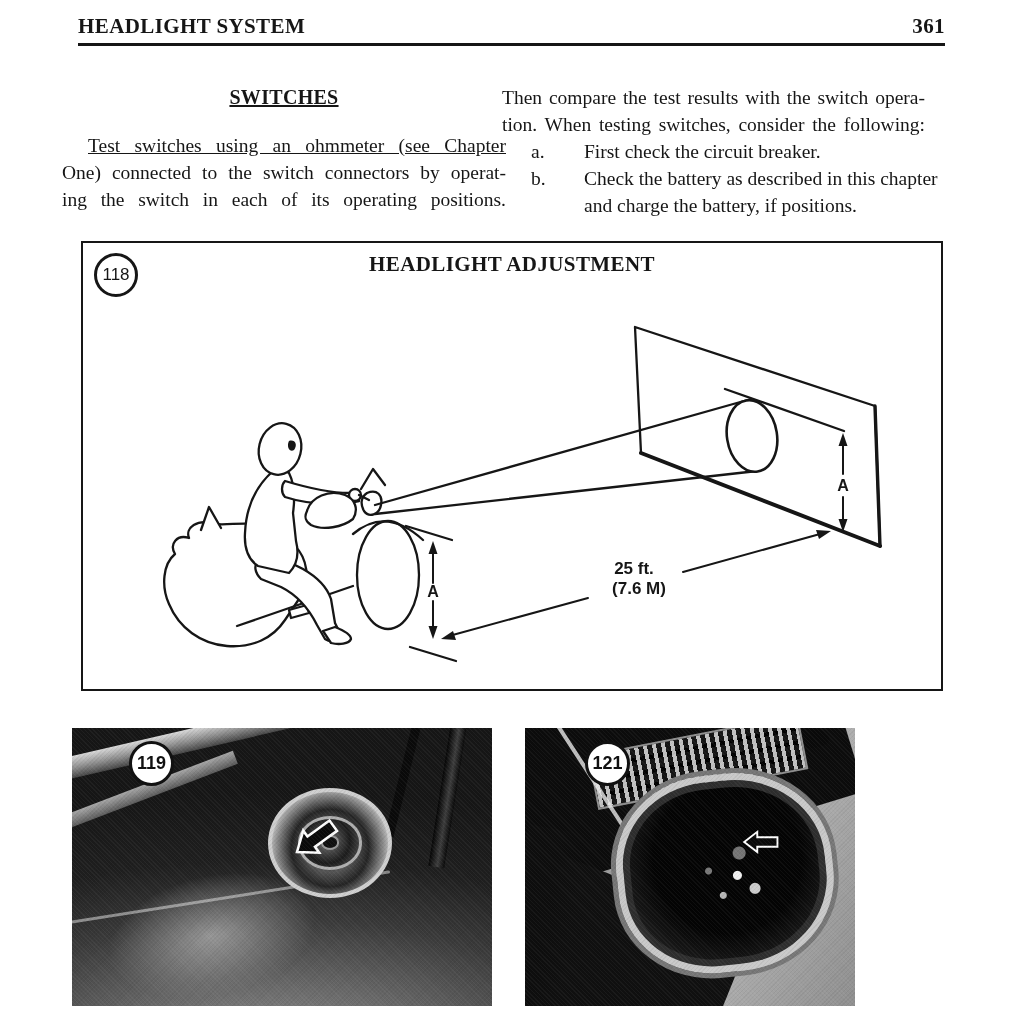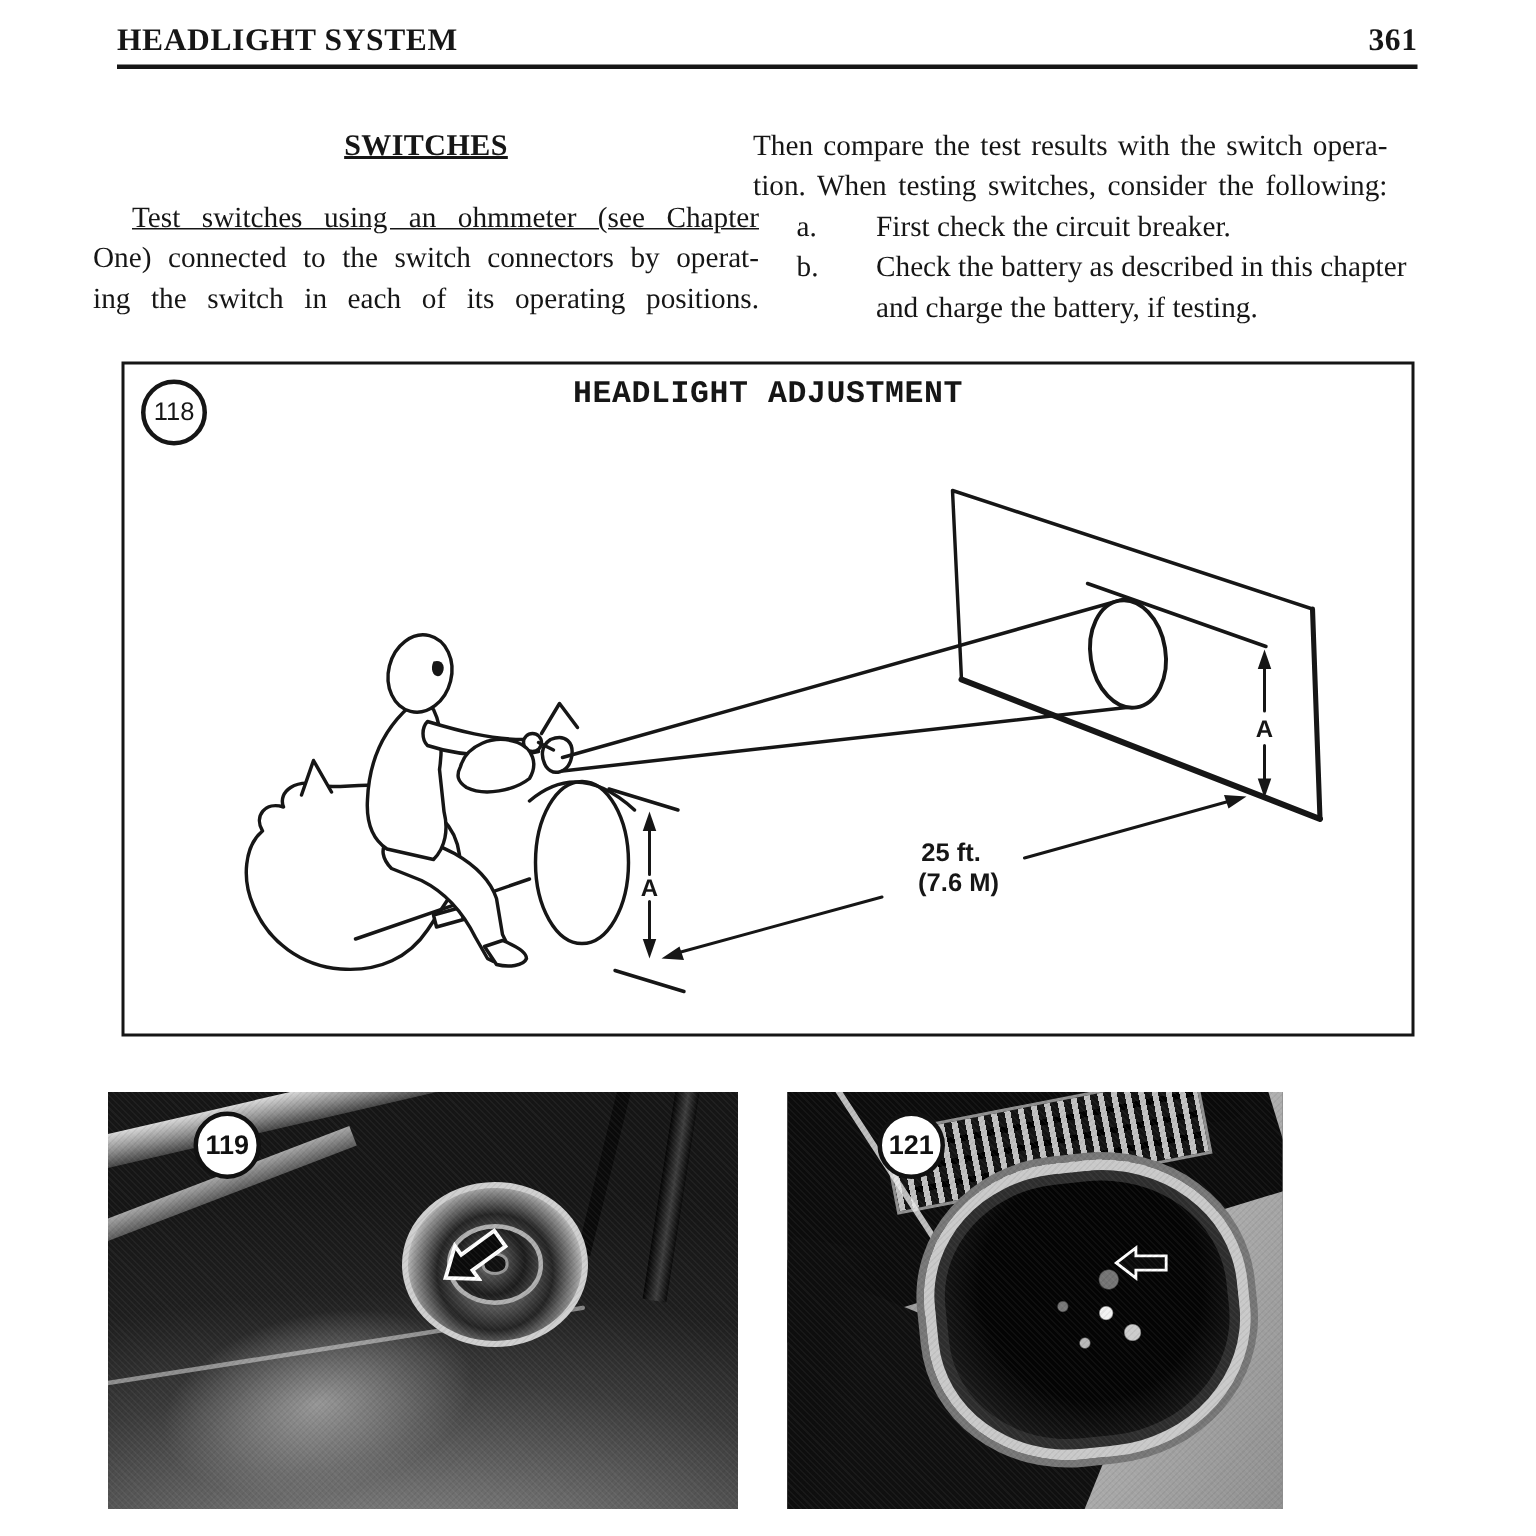--- a/index.html
+++ b/index.html
@@ -24,21 +24,21 @@
   .li .marker{width:26px;flex:0 0 26px;}
   .li-cont{padding-left:55px;}
 
   
   .figure-box{position:absolute;left:81px;top:241px;width:862px;height:450px;
               border:2.5px solid #161616;box-sizing:border-box;background:#fff;}
   .fig-badge{position:absolute;left:11px;top:10px;width:38px;height:38px;border-radius:50%;
              border:3px solid #161616;background:#fff;display:flex;align-items:center;justify-content:center;
              font-family:"Liberation Sans", sans-serif;font-weight:normal;font-size:17px;}
   .fig-title{position:absolute;left:0;right:0;top:9px;text-align:center;
-             font-family:Liberation Mono, monospace;font-weight:bold;font-size:21px;letter-spacing:.4px;}
+             font-family:Liberation Serif, serif;font-weight:bold;font-size:21px;letter-spacing:.4px;}
   .fig-svg{position:absolute;left:0;top:0;width:100%;height:100%;}
   .fig-svg text{font-family:"Liberation Sans", sans-serif;font-weight:bold;}
 
   
   .photo{position:absolute;top:728px;height:278px;overflow:hidden;background:#1c1c1c;}
   .photo-left{left:72px;width:420px;}
   .photo-right{left:525px;width:330px;}
   .photo-badge{position:absolute;width:45px;height:45px;border-radius:50%;background:#fff;
                border:3px solid #111;box-sizing:border-box;display:flex;align-items:center;justify-content:center;
                font-family:"Liberation Sans", sans-serif;font-weight:bold;font-size:18px;color:#111;z-index:5;margin-left:44px;}
@@ -113,21 +113,21 @@
     <div class="jline">Then compare the test results with the switch opera-</div>
     <div class="jline">tion. When testing switches, consider the following:</div>
     <div class="li">
       <span class="marker">a.</span>
       <span class="nline">First check the circuit breaker.</span>
     </div>
     <div class="li">
       <span class="marker">b.</span>
       <span class="nline">Check the battery as described in this chapter</span>
     </div>
-    <div class="li-cont nline">and charge the battery, if testing.</div>
+    <div class="li-cont nline">and charge the battery, if positions.</div>
   </div>
 
   <div class="figure-box">
     <svg class="fig-svg" viewBox="0 0 858 446" preserveAspectRatio="none">
       <g stroke="#161616" stroke-width="2.3" fill="none" stroke-linecap="round" stroke-linejoin="round">
 
         <path fill="#fff" d="M132 281 C114 275 102 285 106 295 C94 291 86 301 92 311 C80 321 78 343 86 361 C96 385 118 401 144 403 C170 405 190 395 202 377 L218 353 C228 337 224 315 212 303 L192 289 C174 275 150 283 132 281 Z"></path>
         <path fill="#fff" d="M118 287 L126 264 L138 285"></path>
         <path d="M154 383 L270 343"></path>
         <path fill="#fff" d="M206 367 L224 362 L226 370 L208 375 Z"></path>

